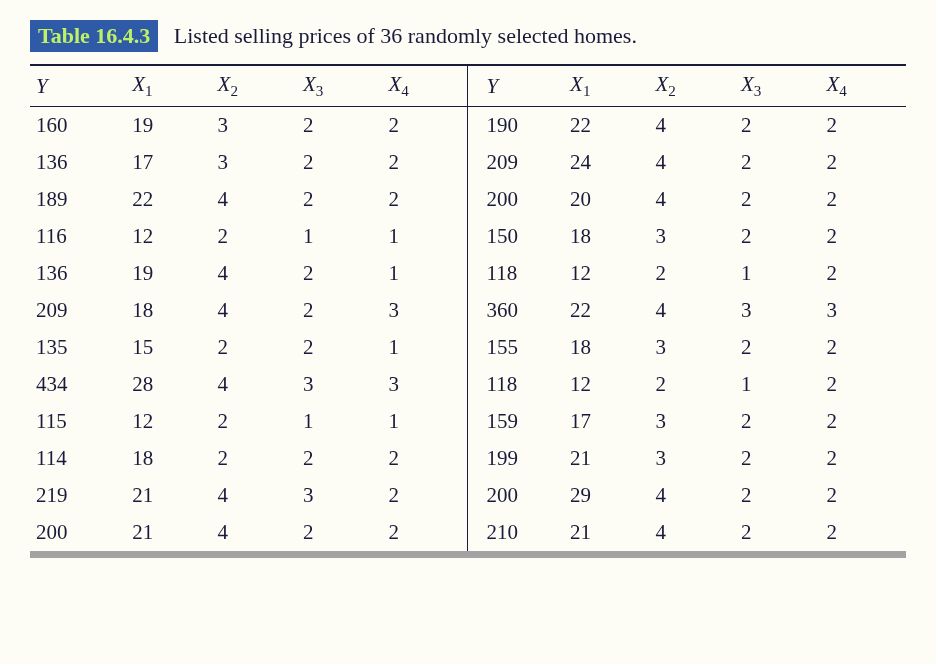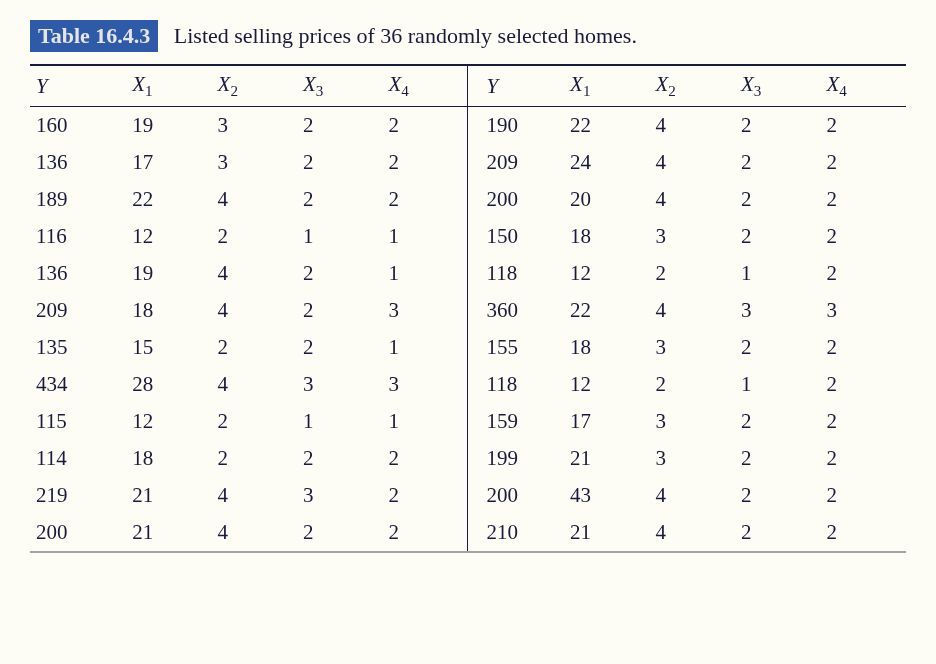--- a/index.html
+++ b/index.html
@@ -10,39 +10,39 @@
       color: #1a1a3a;
       width: 936px;
       box-sizing: border-box;
     }
     .title-line {
       font-size: 22px;
       margin-bottom: 12px;
     }
     .table-label {
       background: #2e5aa8;
-      color: #e5e5e5;
+      color: #bef264;
       font-weight: bold;
       padding: 3px 8px;
       display: inline-block;
     }
     .table-caption {
       margin-left: 10px;
     }
     table {
       border-collapse: collapse;
       width: 100%;
       font-size: 21px;
     }
     thead tr {
       border-top: 2px solid #1a1a3a;
       border-bottom: 1.5px solid #1a1a3a;
     }
     tbody {
-      border-bottom: 2px solid #a3a3a3;
+      border-bottom: 7px solid #a3a3a3;
     }
     th, td {
       text-align: left;
       padding: 6px 4px 6px 6px;
       font-weight: normal;
     }
     th {
       font-style: italic;
     }
     th .sub {
@@ -202,21 +202,21 @@
         <td class="col-x">2</td>
         <td class="col-x">2</td>
       </tr>
       <tr>
         <td class="col-y">219</td>
         <td class="col-x">21</td>
         <td class="col-x">4</td>
         <td class="col-x">3</td>
         <td class="col-x">2</td>
         <td class="col-y sep-left">200</td>
-        <td class="col-x">43</td>
+        <td class="col-x">29</td>
         <td class="col-x">4</td>
         <td class="col-x">2</td>
         <td class="col-x">2</td>
       </tr>
       <tr>
         <td class="col-y">200</td>
         <td class="col-x">21</td>
         <td class="col-x">4</td>
         <td class="col-x">2</td>
         <td class="col-x">2</td>

